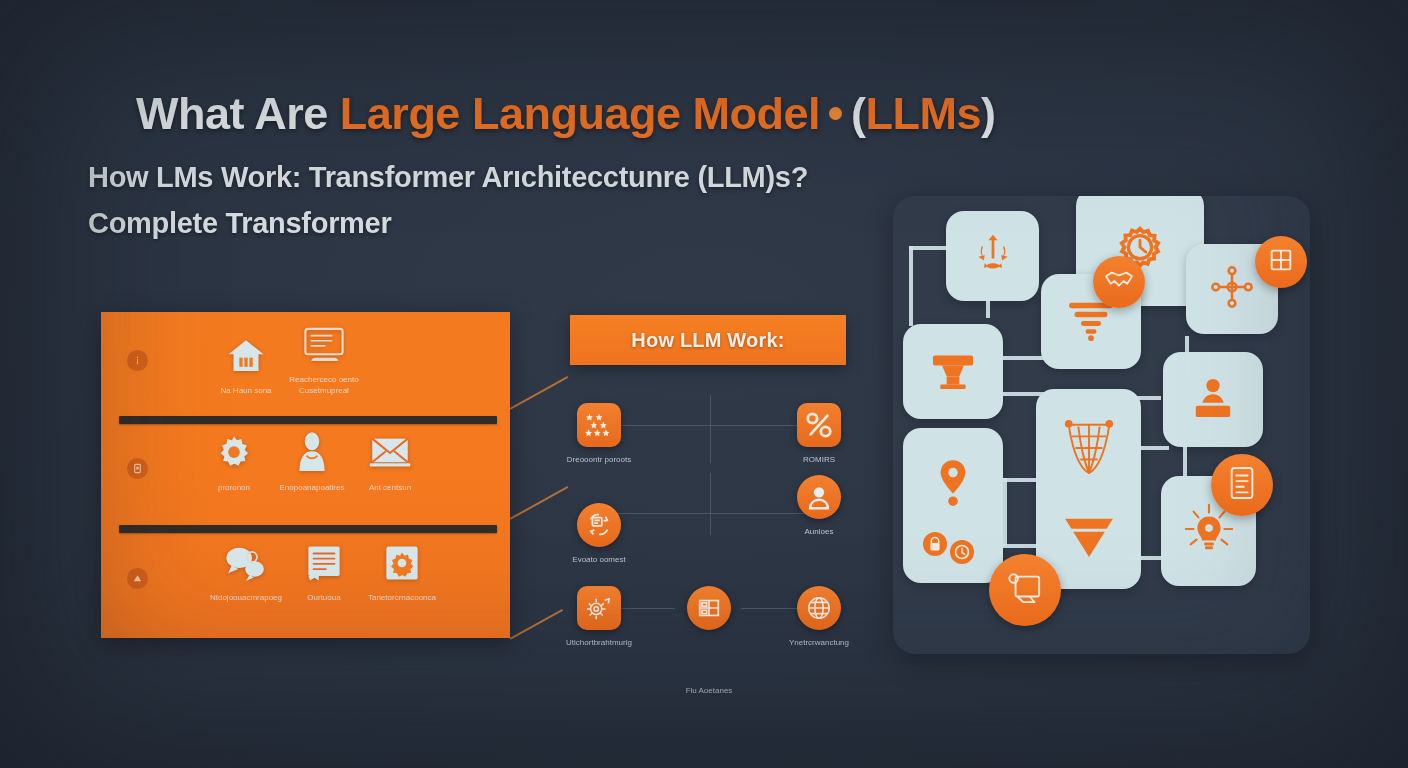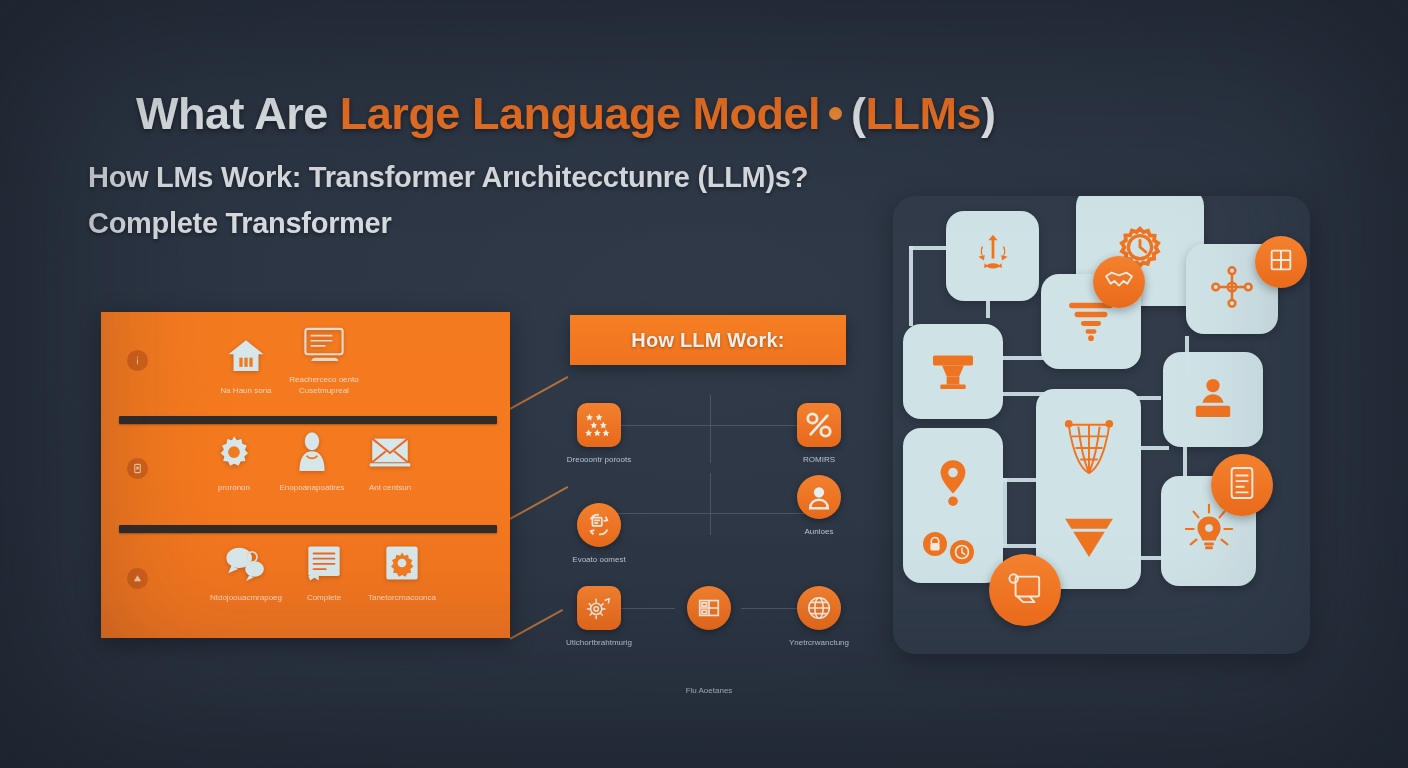--- a/index.html
+++ b/index.html
@@ -353,21 +353,21 @@
         </div>
 
         <div class="op-item">
           <div class="op-ico">
             <svg width="42" height="40" viewBox="0 0 48 46">
               <rect x="6" y="4" width="36" height="34" rx="2" fill="#d6e6e9"></rect>
               <path d="M12 12h24M12 18h24M12 24h24M12 30h14" stroke="#e8692a" stroke-width="2.2" stroke-linecap="round"></path>
               <path d="M6 38h12v5l-5-3-5 3z" fill="#d6e6e9"></path>
             </svg>
           </div>
-          <div class="op-label">Complete</div>
+          <div class="op-label">Ourtuoua</div>
         </div>
 
         <div class="op-item">
           <div class="op-ico">
             <svg width="40" height="42" viewBox="0 0 46 48">
               <rect x="5" y="5" width="36" height="38" rx="3" fill="#d6e6e9"></rect>
               <path fill="#f07a22" d="M23 12l2.6 3.6 4.4-1.1.8 4.4 4.2 1.6-1.9 4 3 3.4-3.5 2.9 1 4.4-4.5.5-2 4-3.9-2-3.9 2-2-4-4.5-.5 1-4.4-3.5-2.9 3-3.4-1.9-4 4.2-1.6.8-4.4 4.4 1.1z"></path>
               <circle cx="23" cy="24" r="5" fill="#d6e6e9"></circle>
             </svg>
           </div>

